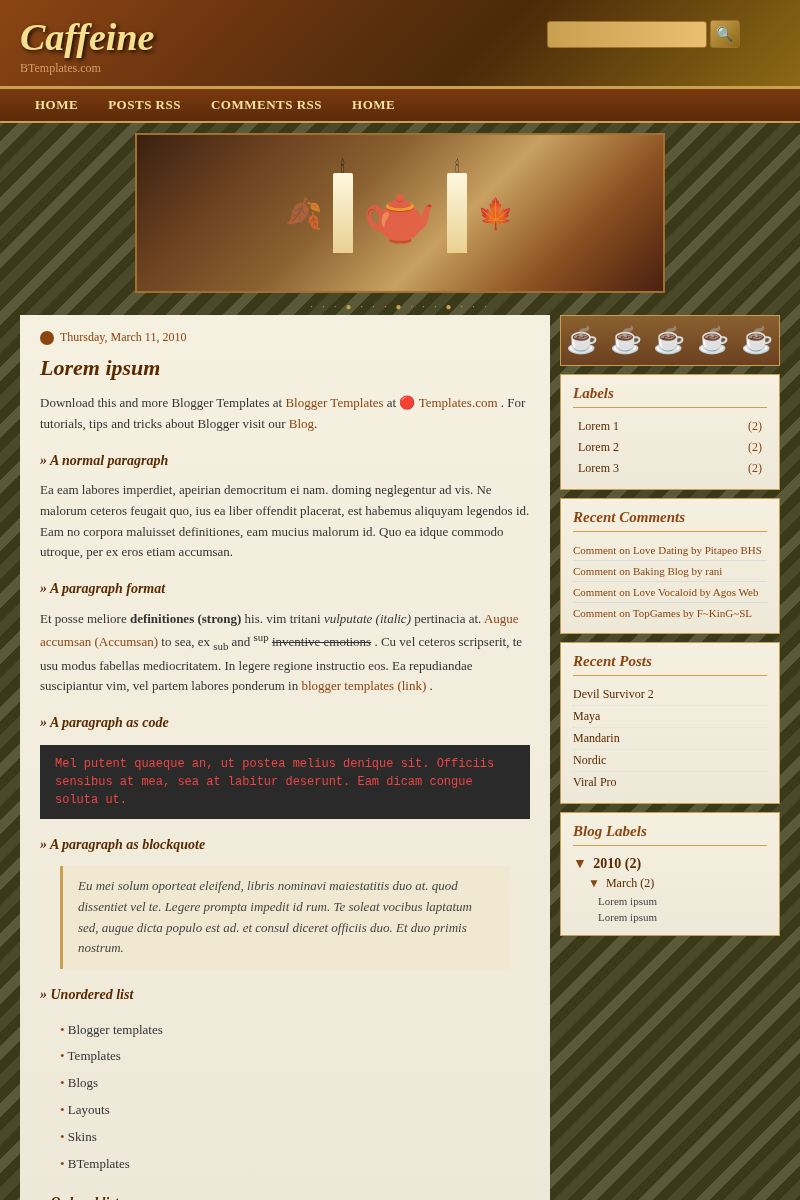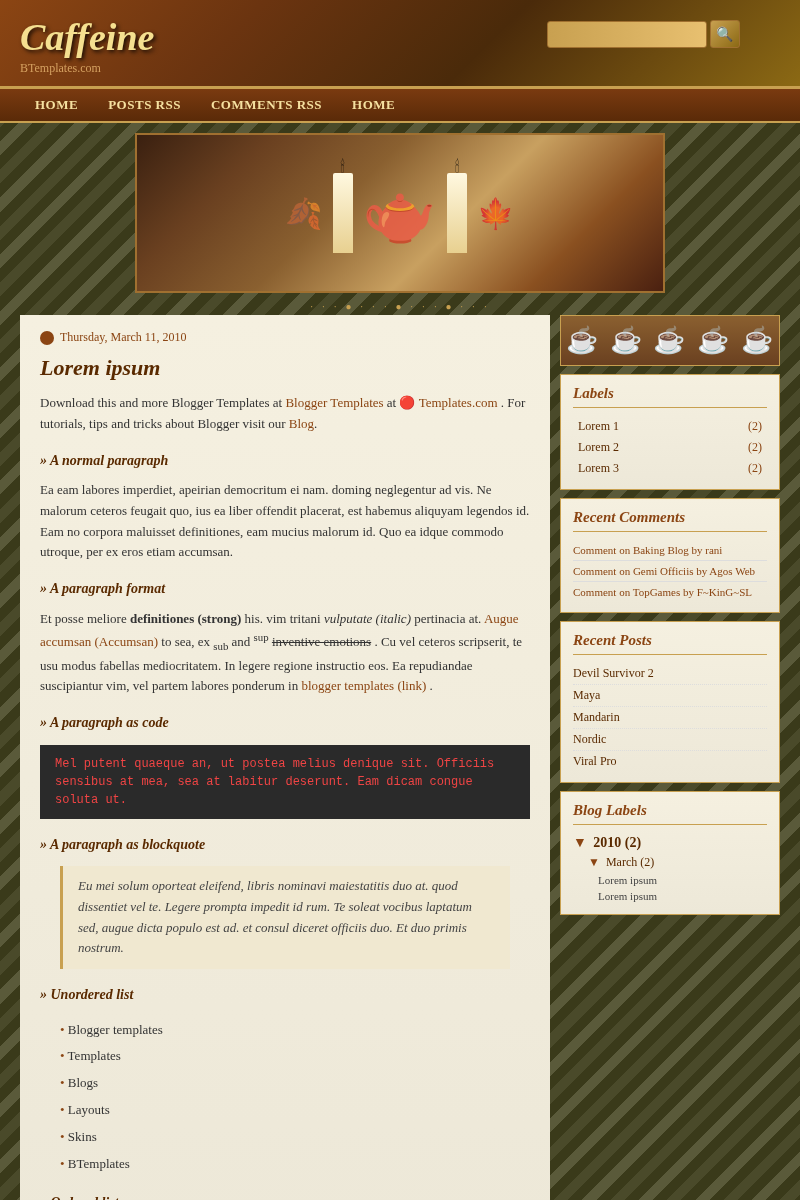--- a/index.html
+++ b/index.html
@@ -444,24 +444,27 @@
       </div>
       <div class="label-item">
         <span>Lorem 3</span>
         <span class="label-count">(2)</span>
       </div>
     </div>
 
     <div class="sidebar-section">
       <div class="sidebar-section-title">Recent Comments</div>
       <div class="comment-item">
+        <a>Comment on Love Dating by Pitapeo BHS</a>
+      </div>
+      <div class="comment-item">
         <a>Comment on Baking Blog by rani</a>
       </div>
       <div class="comment-item">
-        <a>Comment on Gemi Officiis by Agos Web</a>
+        <a>Comment on Love Vocaloid by Agos Web</a>
       </div>
       <div class="comment-item">
         <a>Comment on TopGames by F~KinG~SL</a>
       </div>
     </div>
 
     <div class="sidebar-section">
       <div class="sidebar-section-title">Recent Posts</div>
       <div class="recent-post-item">Devil Survivor 2</div>
       <div class="recent-post-item">Maya</div>

